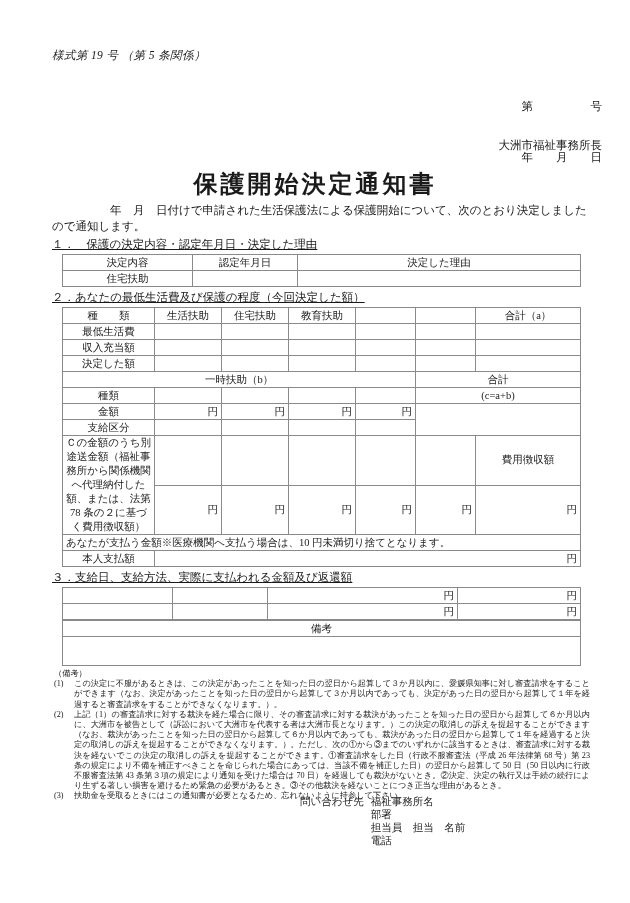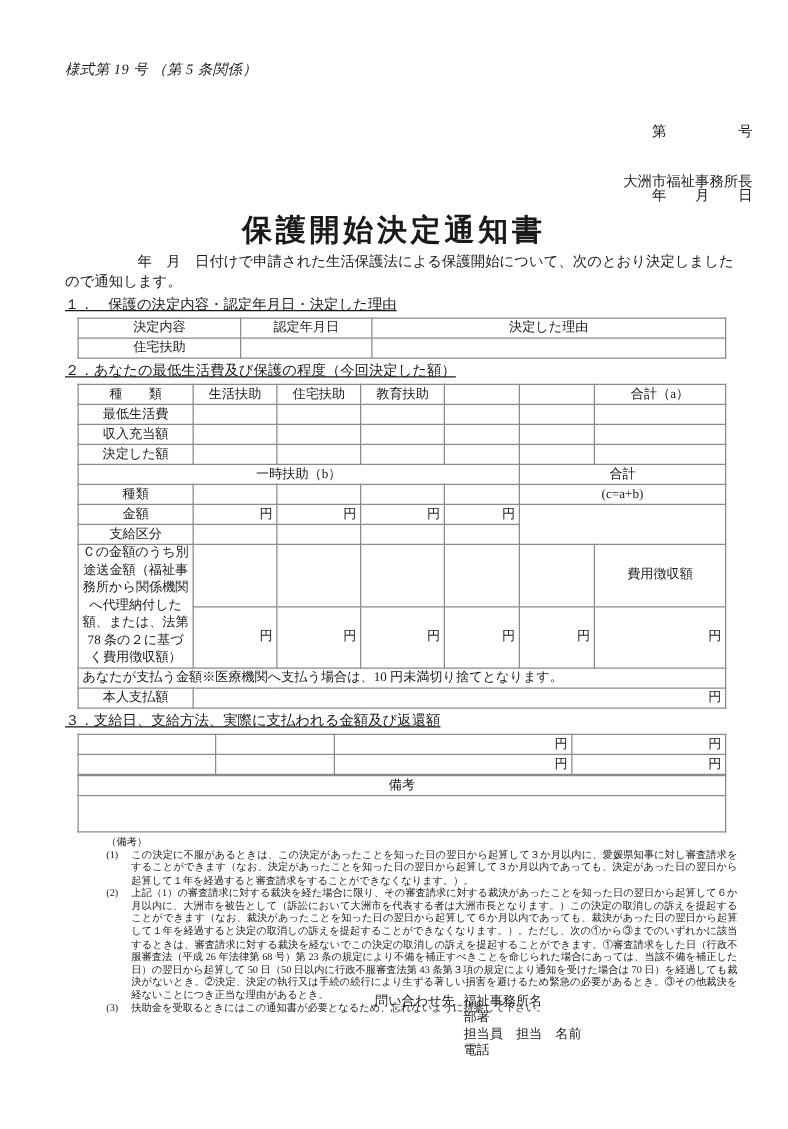--- a/index.html
+++ b/index.html
@@ -111,21 +111,20 @@
     font-size: 10.5px;
     text-align: left;
     padding-left: 6px;
   }
 
   
   .fineprint {
     margin-top: 3px;
     font-size: 8.2px;
     line-height: 10.2px;
-    margin-left: 31px;
   }
   .fp-title {
     margin: 0 0 0 2px;
   }
   .fp-item {
     display: flex;
     margin: 0 0 0 2px;
   }
   .fp-marker {
     flex: 0 0 auto;

